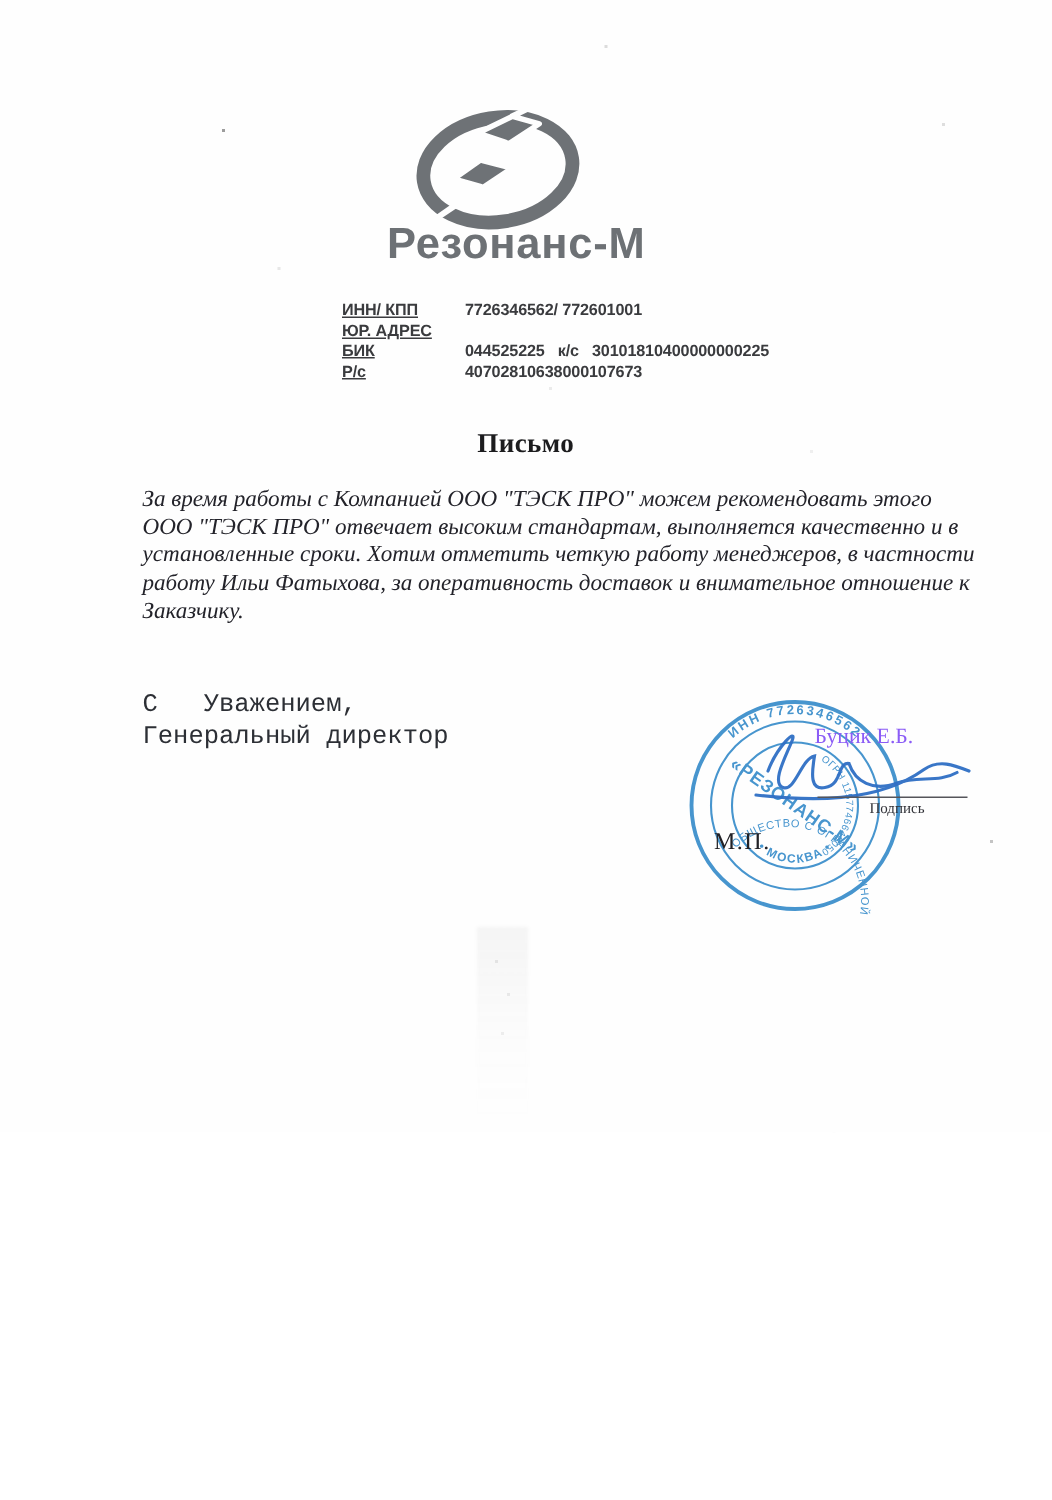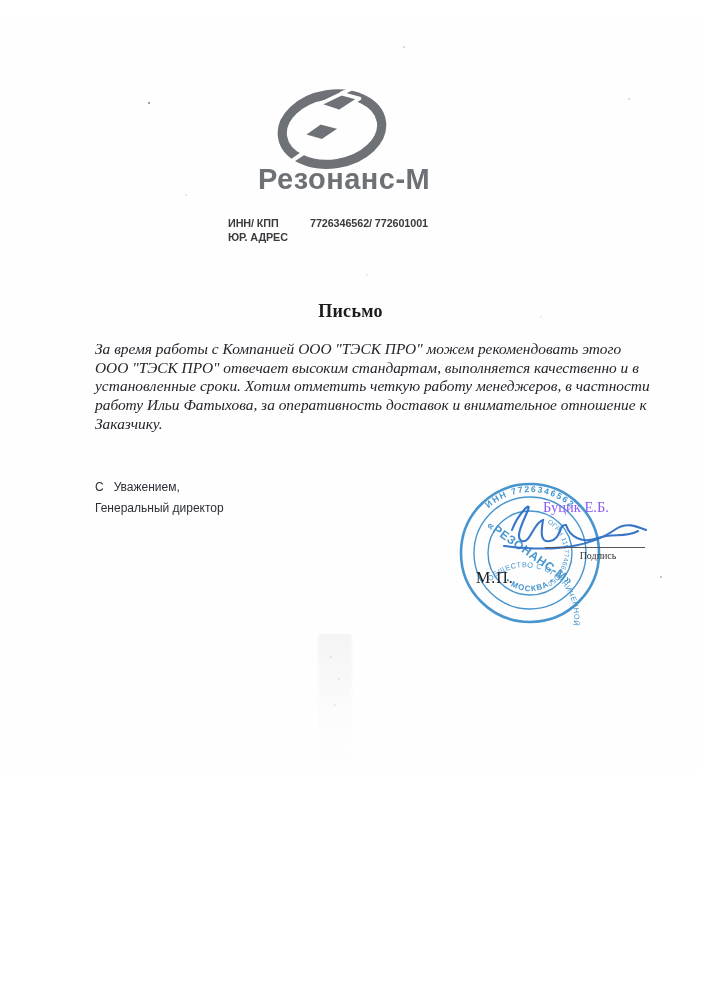--- a/index.html
+++ b/index.html
@@ -3,21 +3,21 @@
 <meta charset="utf-8">
 <style>
   * { margin: 0; padding: 0; box-sizing: border-box; }
   html, body { background: #ffffff; }
   body { font-family: "Liberation Sans", sans-serif; }
 
   .page {
     position: relative;
     width: 701px;
     height: 755px;
-    margin: 16px auto;
+    margin: 0 auto;
     background: #fefefe;
     overflow: hidden;
   }
 
   
   .specks {
     position: absolute; left: 0; top: 0; width: 2px; height: 2px;
     background: transparent;
     box-shadow:
       148px 86px 0 0 rgba(40,40,40,.45),
@@ -43,37 +43,37 @@
   .logo-wrap { position: absolute; left: 276px; top: 56px; width: 116px; height: 98px; }
   .brand-name {
     position: absolute; left: 258px; top: 147px; width: 190px;
     font-size: 29px; font-weight: bold; letter-spacing: 0.5px;
     color: #6d7175; text-align: left;
   }
 
   
   .details { position: absolute; left: 228px; top: 201px; width: 470px; color: #3a3b3e; }
   .detail-row { display: flex; line-height: 13.5px; font-size: 10.8px; font-weight: bold; letter-spacing: -0.1px; }
-  .detail-label { width: 82px; flex: 0 0 82px; white-space: pre; }
+  .detail-label { width: 82px; flex: 0 0 82px; text-decoration: underline; white-space: pre; }
   .detail-value { white-space: pre; }
 
   
   .letter-title {
     position: absolute; left: 0; top: 285px; width: 701px;
     text-align: center; font-family: "Liberation Serif", serif;
     font-weight: bold; font-size: 18px; color: #1c1c1e; letter-spacing: 0.3px;
   }
   .letter-body {
     position: absolute; left: 95px; top: 324px; width: 580px;
     font-family: "Liberation Serif", serif; font-style: italic;
     font-size: 15.4px; line-height: 18.7px; color: #23232a;
   }
   .closing {
     position: absolute; left: 95px; top: 461px;
-    font-family: Liberation Sans, sans-serif; font-size: 12px;
+    font-family: Liberation Mono, monospace; font-size: 17px;
     line-height: 20.5px; color: #2c2f35; white-space: pre;
   }
 
   
   .signer-name {
     position: absolute; left: 543px; top: 483px;
     font-family: "Liberation Serif", serif; font-size: 14.5px; color: #8b5cf6;
   }
   .sig-line { position: absolute; left: 545px; top: 531px; width: 100px; border-top: 1px solid #55555a; }
   .sig-caption {
@@ -103,20 +103,28 @@
   </div>
   <div class="brand-name">Резонанс-М</div>
 
   <div class="details">
     <div class="detail-row">
       <span class="detail-label">ИНН/ КПП</span>
       <span class="detail-value">7726346562/ 772601001</span>
     </div>
     <div class="detail-row">
       <span class="detail-label">ЮР. АДРЕС</span>
+    </div>
+    <div class="detail-row">
+      <span class="detail-label">БИК</span>
+      <span class="detail-value">044525225   к/с   30101810400000000225</span>
+    </div>
+    <div class="detail-row">
+      <span class="detail-label">Р/с</span>
+      <span class="detail-value">40702810638000107673</span>
     </div>
   </div>
 
   <div class="letter-title">Письмо</div>
 
   <div class="letter-body">
     <div>За время работы с Компанией ООО "ТЭСК ПРО" можем рекомендовать этого</div>
     <div>ООО "ТЭСК ПРО" отвечает высоким стандартам, выполняется качественно и в</div>
     <div>установленные сроки. Хотим отметить четкую работу менеджеров, в частности</div>
     <div>работу Ильи Фатыхова, за оперативность доставок и внимательное отношение к</div>

